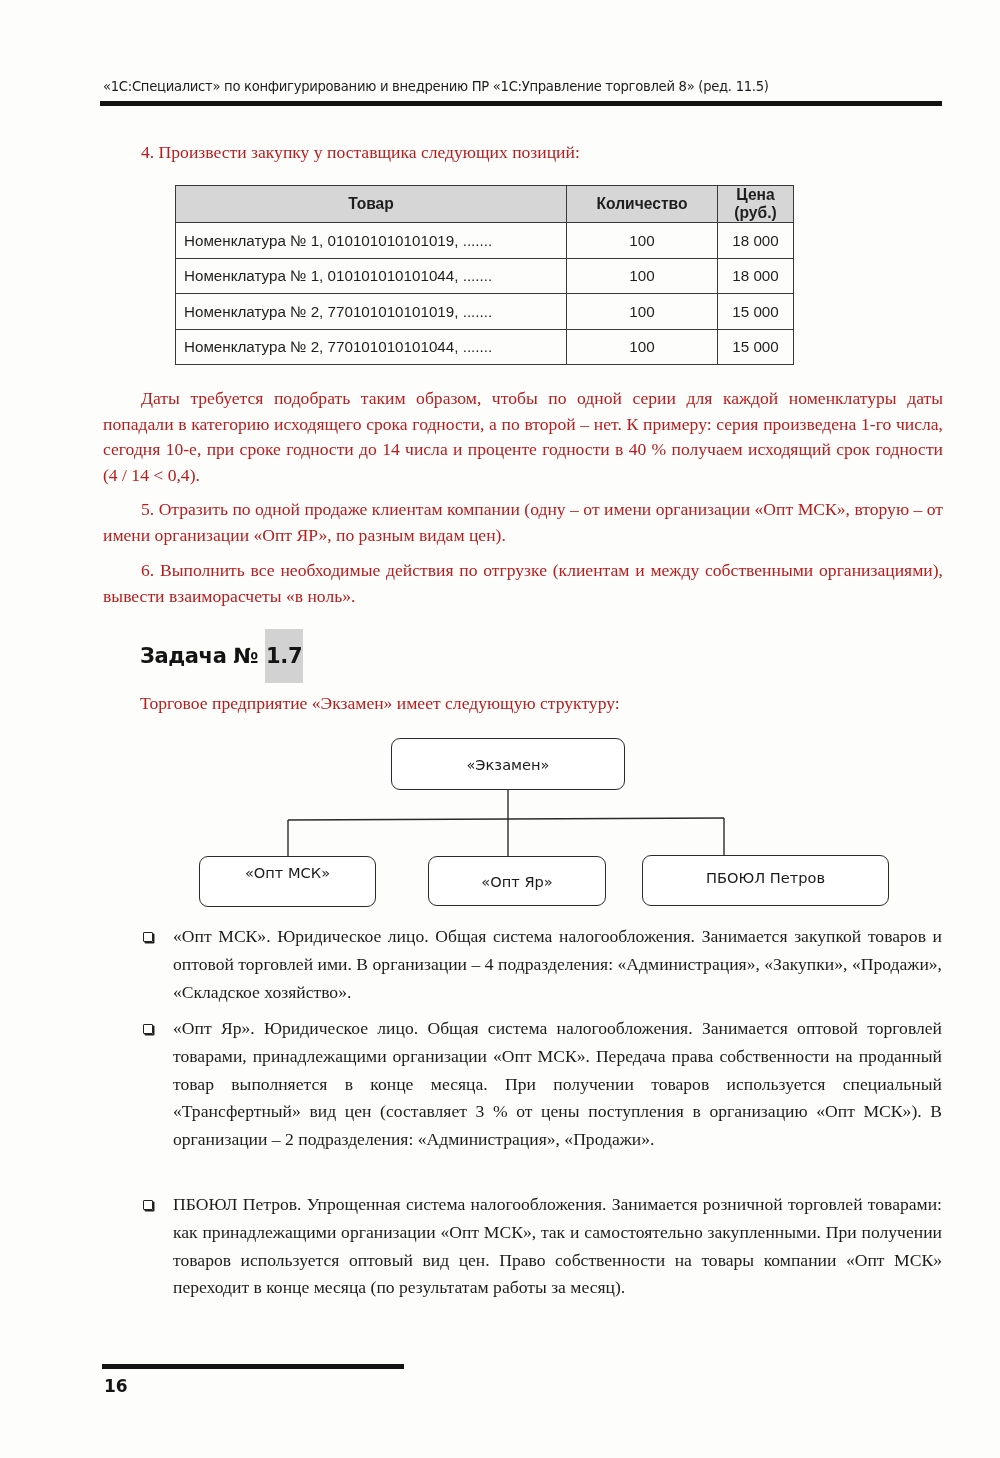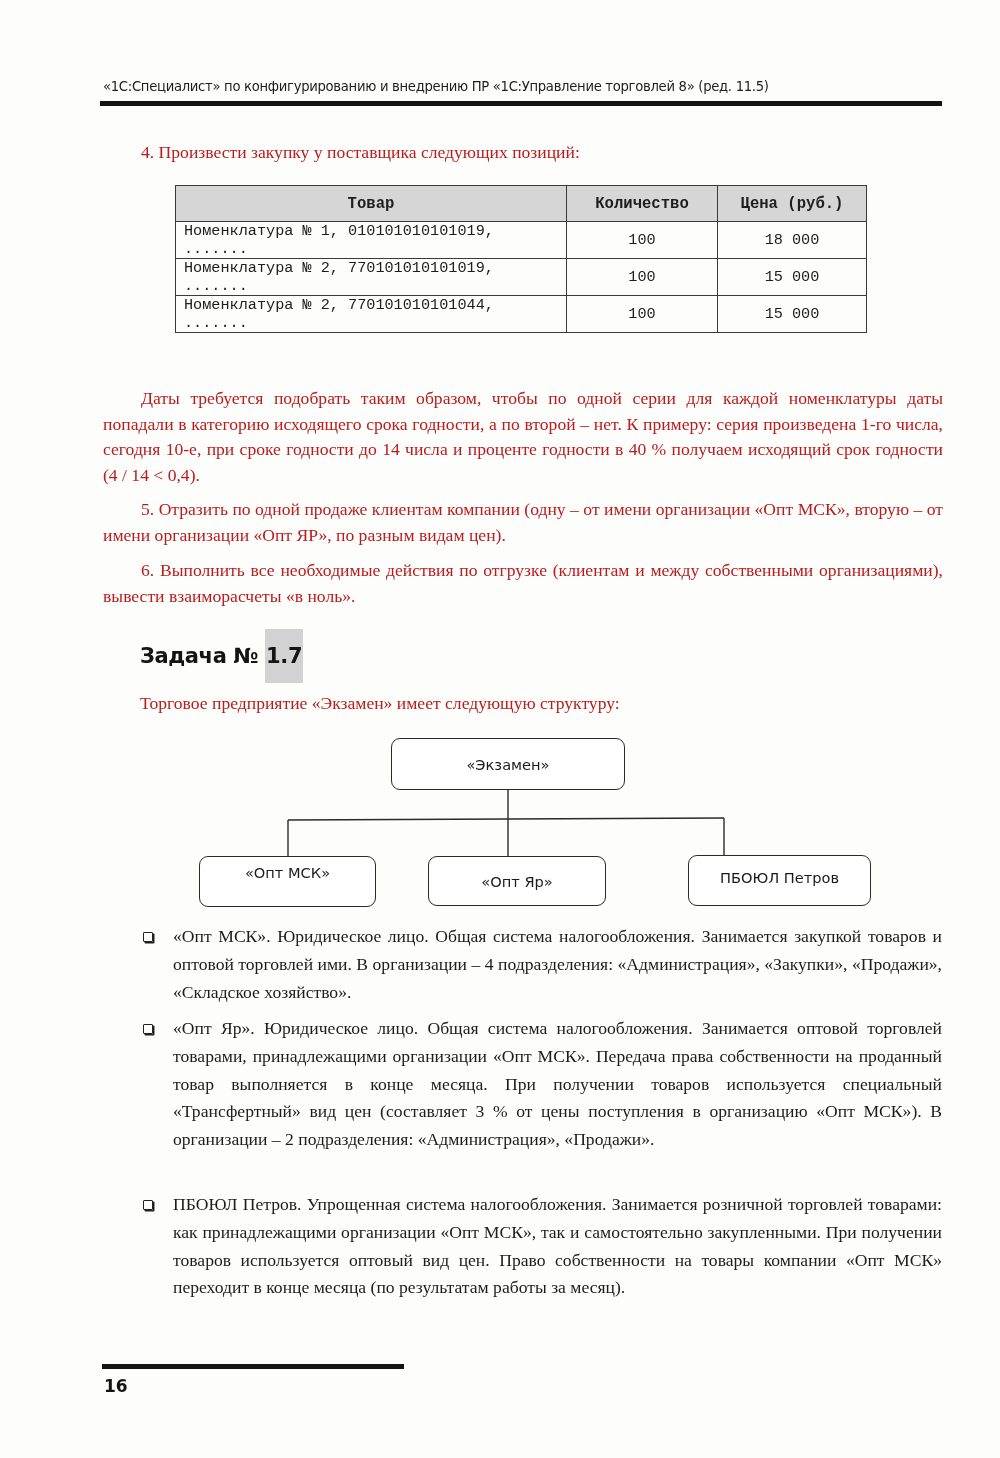--- a/index.html
+++ b/index.html
@@ -9,22 +9,22 @@
     }
     .running-head {
       position: absolute; left: 103px; top: 79px; width: 840px;
       font-family: "DejaVu Sans", sans-serif; font-size: 13.2px; letter-spacing: -0.3px; color: #1d1d1d;
     }
     .head-rule { position: absolute; left: 100px; top: 101px; width: 842px; height: 5px; background: #141414; }
     .para { position: absolute; font-size: 17.6px; line-height: 25.6px; text-align: justify; color: #b91c1c; }
     .indent { text-indent: 38px; }
     .p-item4 { left: 103px; top: 140px; width: 840px; }
     table.purchase {
-      position: absolute; left: 175px; top: 185px; width: 692px; border-collapse: collapse;
-      font-family: Liberation Mono, monospace; font-size: 15.2px; color: #1e1e1e;
+      position: absolute; left: 175px; top: 185px; width: 619px; border-collapse: collapse;
+      font-family: Liberation Sans, sans-serif; font-size: 15.2px; color: #1e1e1e;
     }
     table.purchase th, table.purchase td { border: 1.3px solid #3a3a3a; height: 34.5px; padding: 0 8px; }
     table.purchase th { background: #d6d6d6; font-weight: bold; font-size: 15.6px; text-align: center; height: 35px; }
     table.purchase td.c { text-align: center; }
     table.purchase .col1 { width: 374px; }
     table.purchase .col2 { width: 134px; }
     .p-dates { left: 103px; top: 386px; width: 840px; }
     .p-item5 { left: 103px; top: 497px; width: 840px; }
     .p-item6 { left: 103px; top: 558px; width: 840px; }
     .task-title {
@@ -35,21 +35,21 @@
     .p-intro { left: 140px; top: 691px; width: 800px; }
     .diagram { position: absolute; left: 0; top: 0; width: 1000px; height: 1458px; pointer-events: none; }
     .node {
       position: absolute; border: 1.4px solid #2a2a2a; border-radius: 9px; background: #fff;
       font-family: "DejaVu Sans", sans-serif; font-size: 14.6px; color: #1b1b1b;
       display: flex; align-items: center; justify-content: center; box-sizing: border-box; pointer-events: auto;
     }
     .node-root { left: 391px; top: 738px; width: 234px; height: 52px; }
     .node-msk  { left: 199px; top: 856px; width: 177px; height: 51px; padding-bottom: 18px; }
     .node-yar  { left: 428px; top: 856px; width: 178px; height: 50px; padding-bottom: 0; }
-    .node-pboul{ left: 642px; top: 855px; width: 183px; height: 51px; padding-bottom: 6px; margin-left: 46px; }
+    .node-pboul{ left: 642px; top: 855px; width: 247px; height: 51px; padding-bottom: 6px; }
     .bullets { position: absolute; left: 140px; width: 802px; }
     .bullet { position: relative; padding-left: 33px; font-size: 17.6px; line-height: 27.8px; text-align: justify; color: #1c1c1c; }
     .bullet .box {
       position: absolute; left: 3px; top: 9px; width: 8px; height: 8px; border: 1.6px solid #222; border-radius: 1px;
       box-shadow: 1.5px 1.5px 0 #222;
     }
     .b1 { top: 923px; }
     .b2 { top: 1015px; }
     .b3 { top: 1191px; }
     .foot-rule { position: absolute; left: 102px; top: 1364px; width: 302px; height: 5px; background: #141414; }
@@ -72,20 +72,25 @@
   <thead>
     <tr>
       <th class="col1">Товар</th>
       <th class="col2">Количество</th>
       <th>Цена (руб.)</th>
     </tr>
   </thead>
   <tbody>
     <tr>
       <td>Номенклатура № 1, 010101010101019, .......</td>
+      <td class="c">100</td>
+      <td class="c">18 000</td>
+    </tr>
+    <tr>
+      <td>Номенклатура № 1, 010101010101044, .......</td>
       <td class="c">100</td>
       <td class="c">18 000</td>
     </tr>
     <tr>
       <td>Номенклатура № 2, 770101010101019, .......</td>
       <td class="c">100</td>
       <td class="c">15 000</td>
     </tr>
     <tr>
       <td>Номенклатура № 2, 770101010101044, .......</td>

